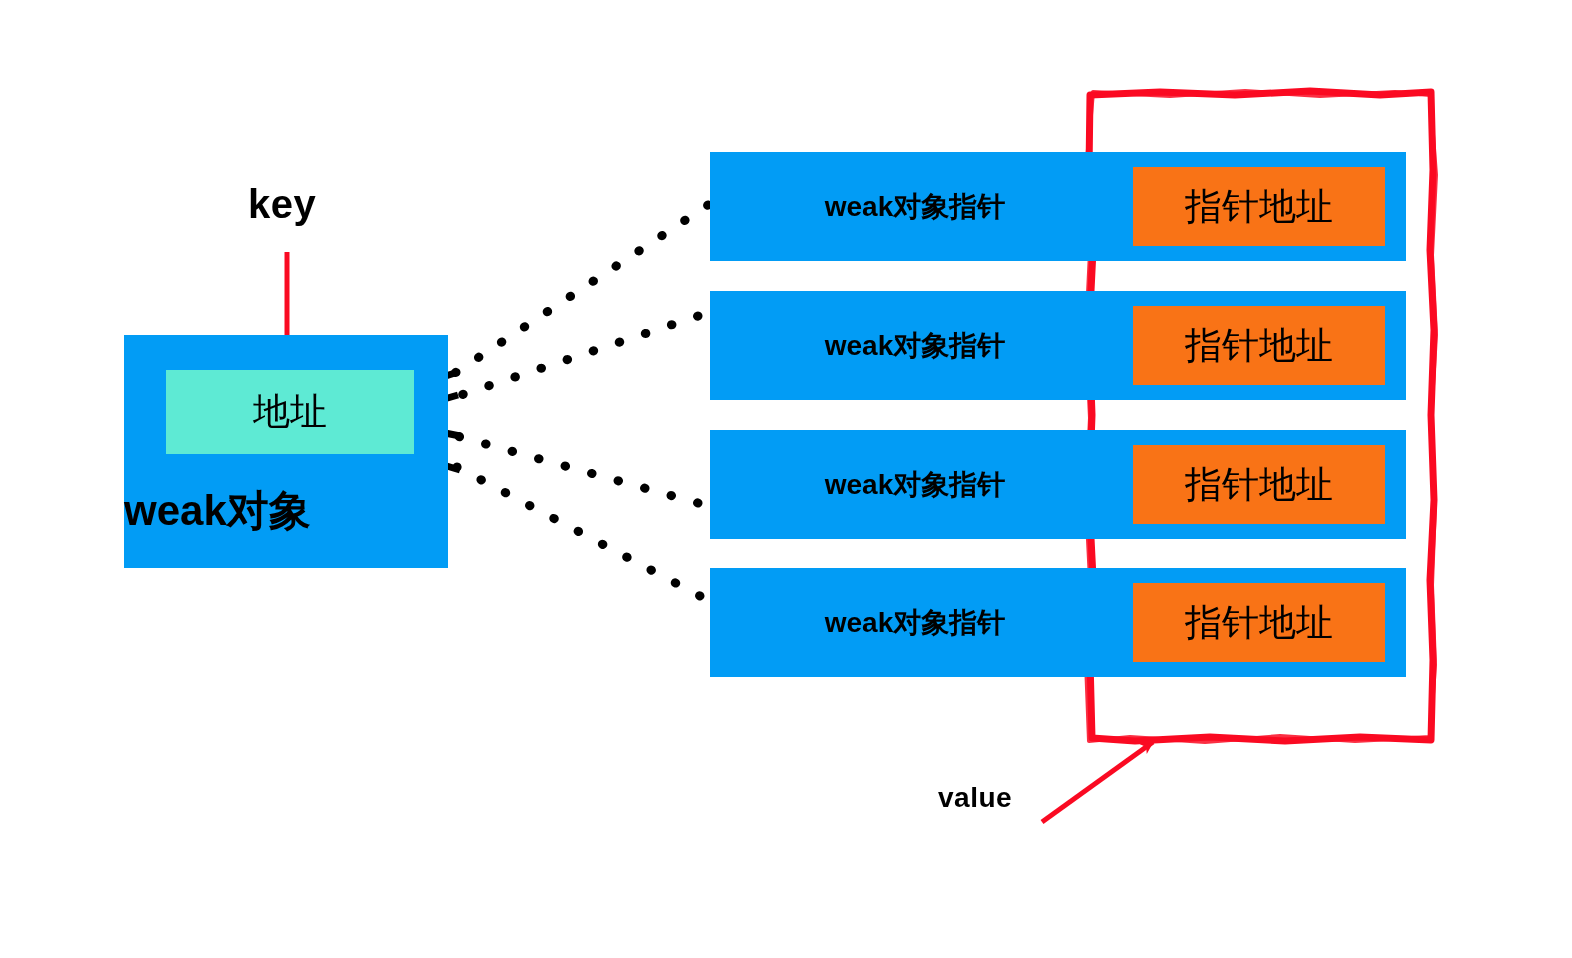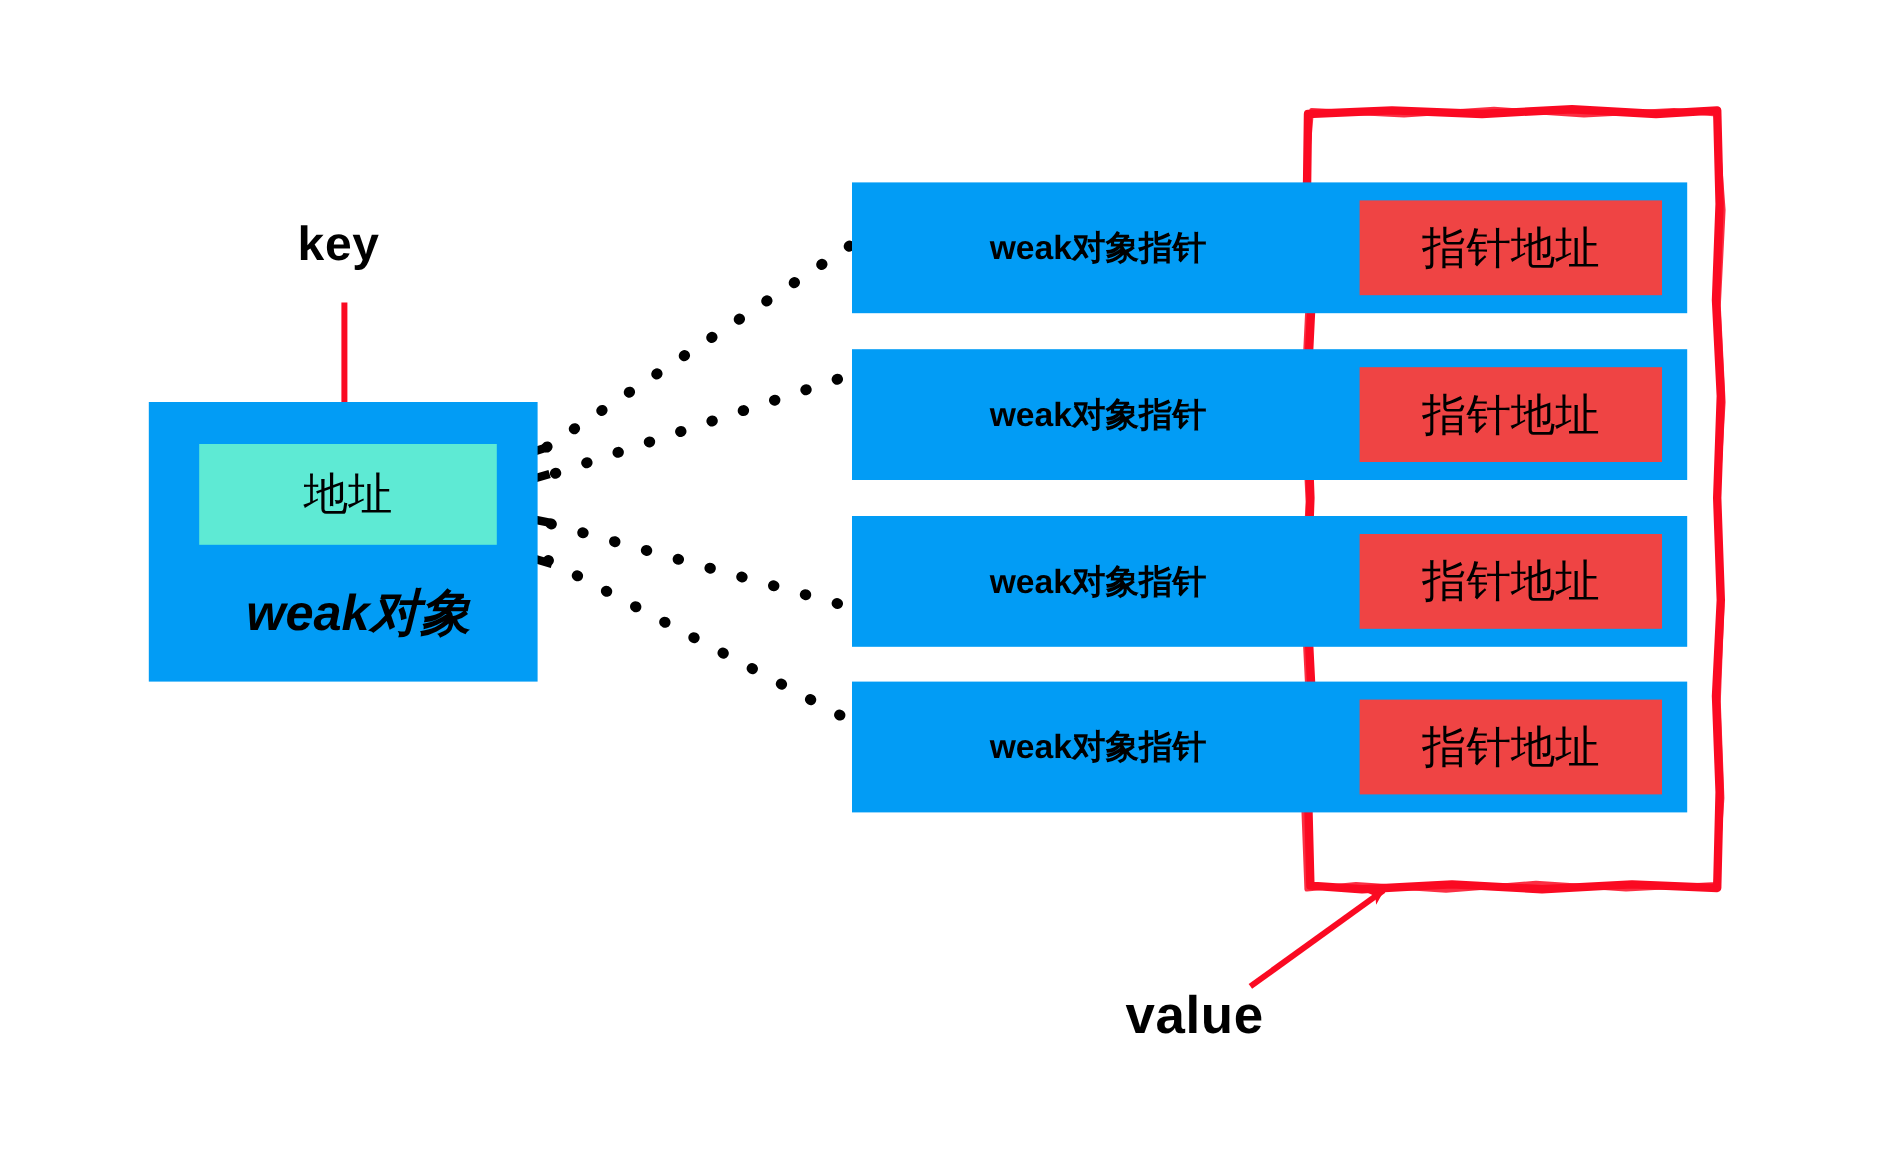--- a/index.html
+++ b/index.html
@@ -34,22 +34,22 @@
     white-space: nowrap;
     letter-spacing: 0.5px;
   }
   #key-label {
     left: 248px;
     top: 182px;
     font-size: 40px;
   }
   #value-label {
     left: 938px;
-    top: 822px;
-    font-size: 44px;
+    top: 782px;
+    font-size: 28px;
   }
 
   
   #weak-object-box {
     position: absolute;
     left: 124px;
     top: 335px;
     width: 324px;
     height: 233px;
     background: #029cf5;
@@ -66,25 +66,24 @@
     justify-content: center;
     font-size: 37px;
     font-weight: normal;
     color: #000000;
   }
   #weak-object-caption {
     position: absolute;
     left: 0;
     top: 148px;
     width: 268px;
-    text-align: right;
+    text-align: left;
     font-size: 42px;
     font-weight: bold;
     color: #000000;
-    font-style: italic;
   }
 
   
   .entry-row {
     position: absolute;
     left: 710px;
     width: 696px;
     height: 109px;
     background: #029cf5;
   }
@@ -101,21 +100,21 @@
     font-weight: bold;
     color: #000000;
     white-space: nowrap;
   }
   .entry-address-box {
     position: absolute;
     left: 423px;
     top: 15px;
     width: 252px;
     height: 79px;
-    background: #ef4444;
+    background: #f97316;
     display: flex;
     align-items: center;
     justify-content: center;
     font-size: 37px;
     font-weight: normal;
     color: #000000;
     white-space: nowrap;
   }
 </style>
 </head>

